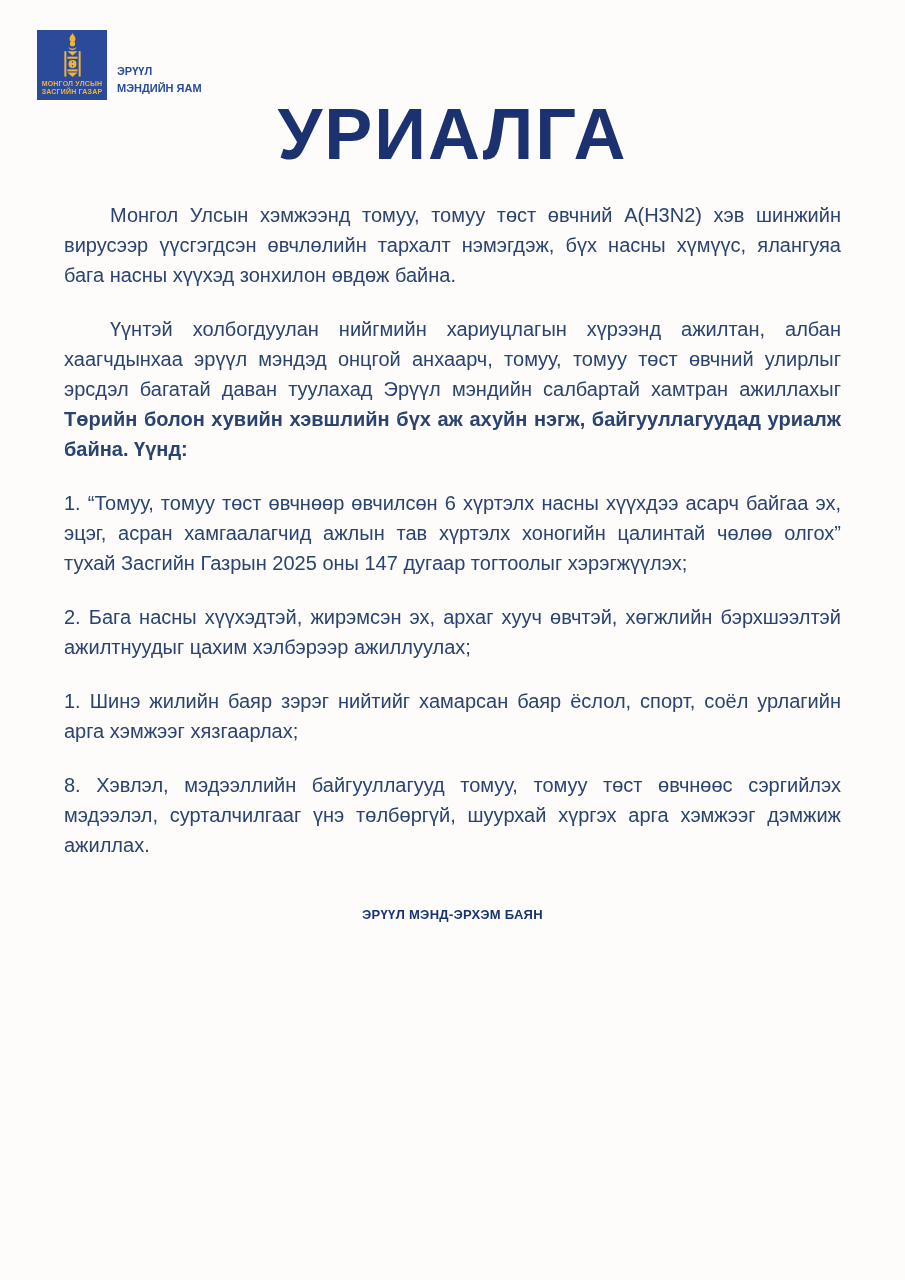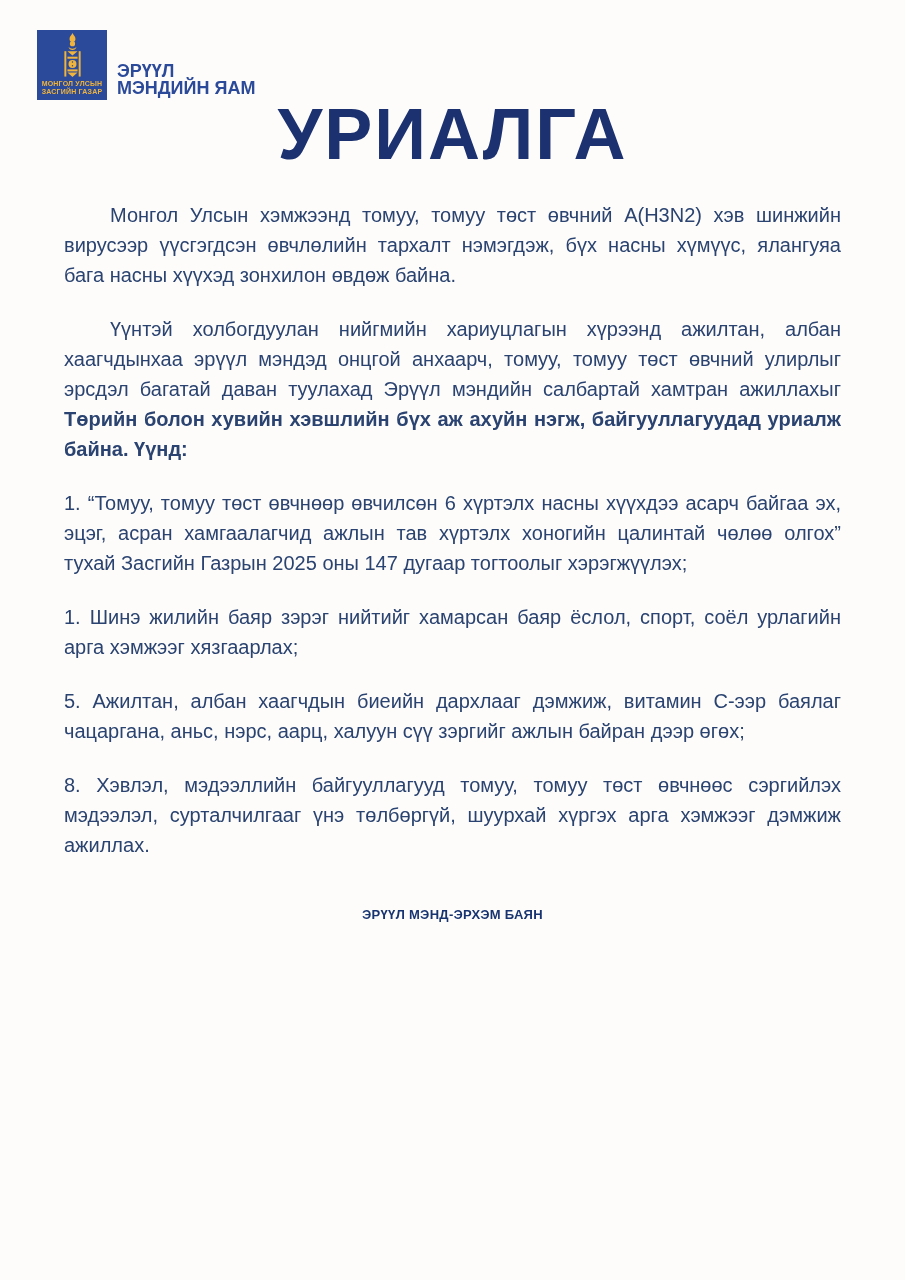--- a/index.html
+++ b/index.html
@@ -36,21 +36,21 @@
     font-size: 7px;
     font-weight: bold;
     text-align: center;
     line-height: 8px;
     letter-spacing: 0.2px;
     white-space: nowrap;
   }
   .ministry-name {
     color: #2b4a99;
     font-weight: bold;
-    font-size: 18px;
+    font-size: 11px;
     line-height: 17px;
     margin-left: 10px;
     margin-bottom: 3px;
   }
   .title {
     padding-top: 92px;
     text-align: center;
     color: #1b3170;
     font-size: 72px;
     line-height: 84px;
@@ -117,20 +117,20 @@
   </div>
 
   <h1 class="title">УРИАЛГА</h1>
 
   <div class="content">
     <p class="para">Монгол Улсын хэмжээнд томуу, томуу төст өвчний А(H3N2) хэв шинжийн вирусээр үүсгэгдсэн өвчлөлийн тархалт нэмэгдэж, бүх насны хүмүүс, ялангуяа бага насны хүүхэд зонхилон өвдөж байна.</p>
 
     <p class="para"><span>Үүнтэй холбогдуулан нийгмийн хариуцлагын хүрээнд ажилтан, албан хаагчдынхаа эрүүл мэндэд онцгой анхаарч, томуу, томуу төст өвчний улирлыг эрсдэл багатай даван туулахад Эрүүл мэндийн салбартай хамтран ажиллахыг </span><span class="bold">Төрийн болон хувийн хэвшлийн бүх аж ахуйн нэгж, байгууллагуудад уриалж байна. Үүнд:</span></p>
 
     <p class="item">1. “Томуу, томуу төст өвчнөөр өвчилсөн 6 хүртэлх насны хүүхдээ асарч байгаа эх, эцэг, асран хамгаалагчид ажлын тав хүртэлх хоногийн цалинтай чөлөө олгох” тухай Засгийн Газрын 2025 оны 147 дугаар тогтоолыг хэрэгжүүлэх;</p>
+    <p class="item">2. Бага насны хүүхэдтэй, жирэмсэн эх, архаг хууч өвчтэй, хөгжлийн бэрхшээлтэй ажилтнуудыг цахим хэлбэрээр ажиллуулах;</p>
     <p class="item">1. Шинэ жилийн баяр зэрэг нийтийг хамарсан баяр ёслол, спорт, соёл урлагийн арга хэмжээг хязгаарлах;</p>
-    <p class="item">5. Ажилтан, албан хаагчдын биеийн дархлааг дэмжиж, витамин C-ээр баялаг чацаргана, аньс, нэрс, аарц, халуун сүү зэргийг ажлын байран дээр өгөх;</p>
     <p class="item">8. Хэвлэл, мэдээллийн байгууллагууд томуу, томуу төст өвчнөөс сэргийлэх мэдээлэл, сурталчилгааг үнэ төлбөргүй, шуурхай хүргэх арга хэмжээг дэмжиж ажиллах.</p>
 
     <div class="footer">ЭРҮҮЛ МЭНД-ЭРХЭМ БАЯН</div>
   </div>
 
 </div>
 
 </body></html>

